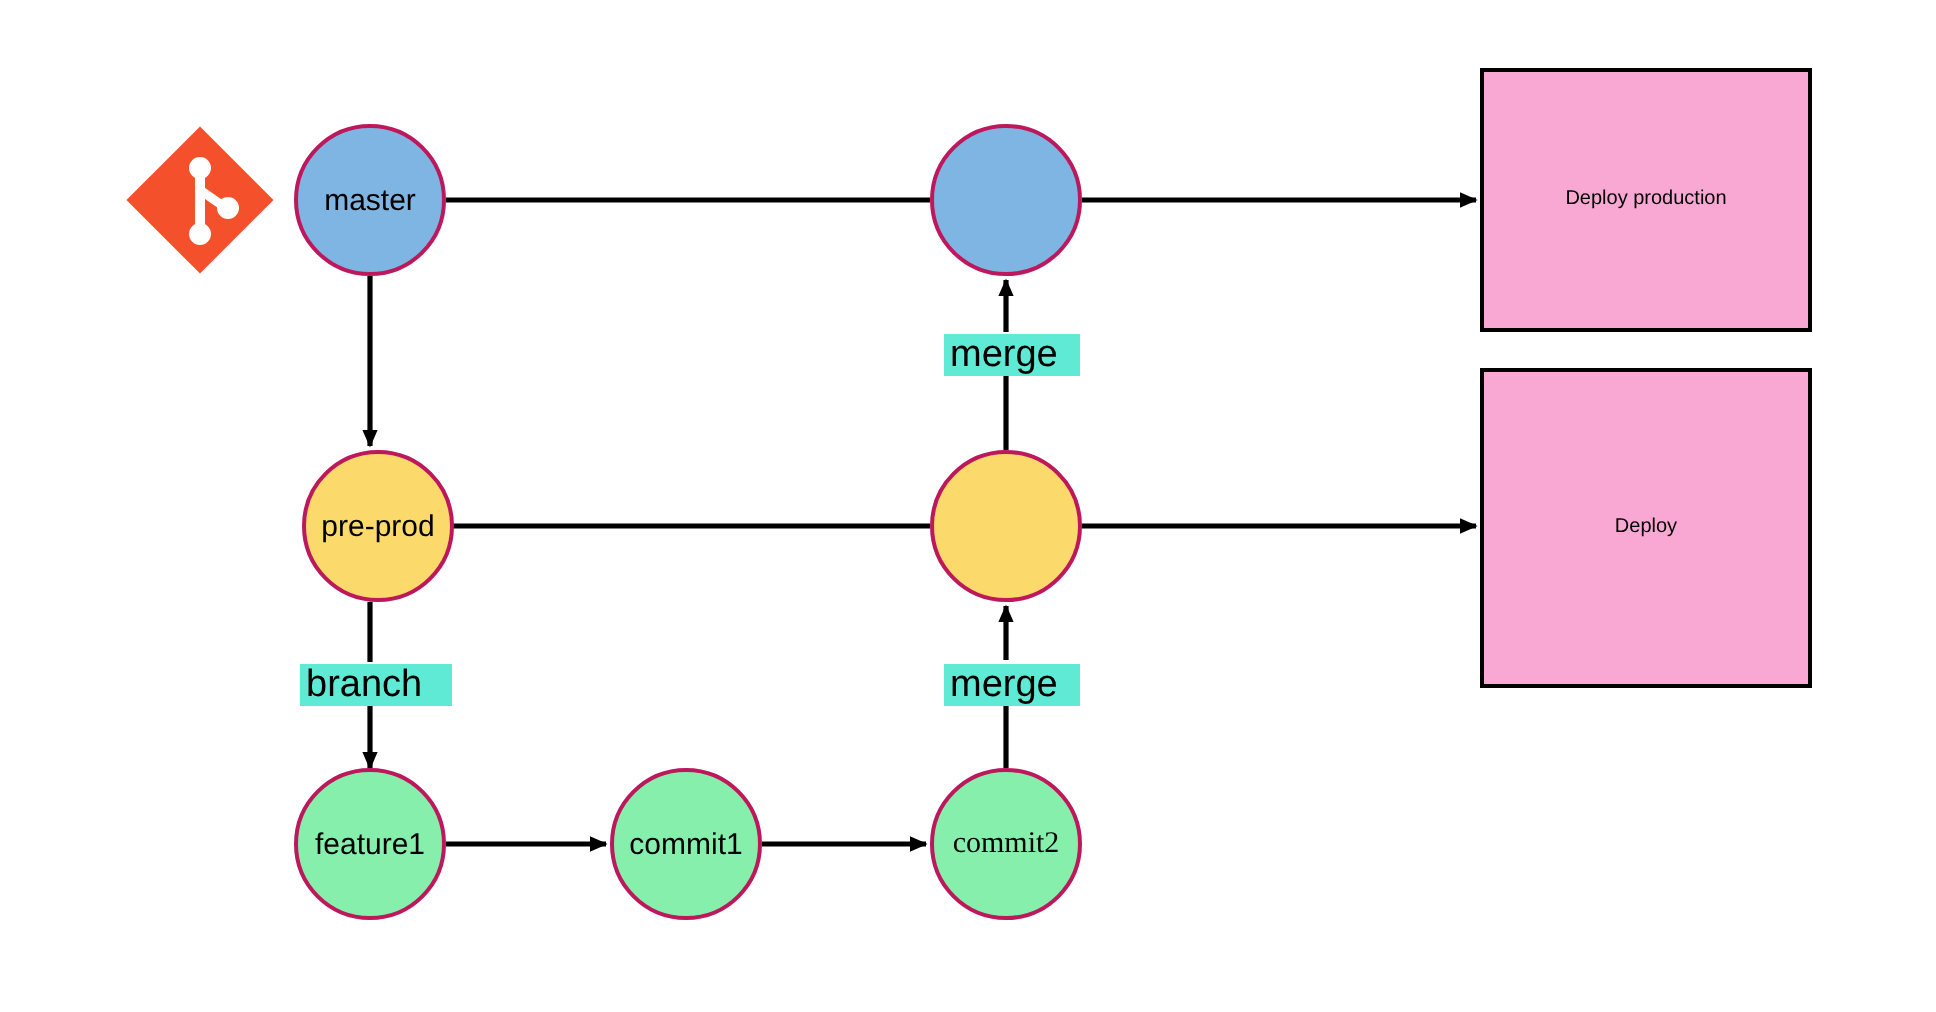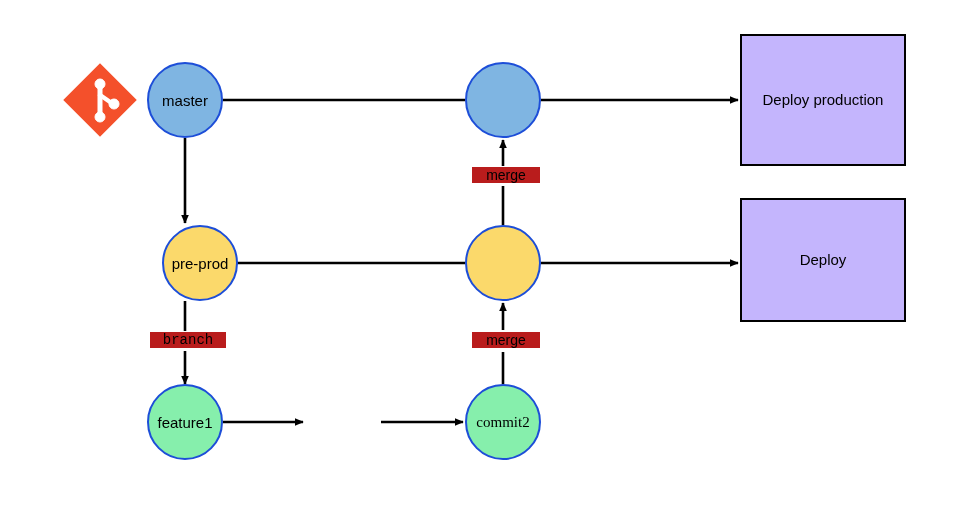--- a/index.html
+++ b/index.html
@@ -21,57 +21,56 @@
   }
   #edges {
     position: absolute;
     left: 0;
     top: 0;
     width: 968px;
     height: 506px;
   }
   .node {
     position: absolute;
-    border: 2px solid #1d4ed8;
+    border: 2px solid #be185d;
     border-radius: 50%;
     box-sizing: border-box;
     display: flex;
     align-items: center;
     justify-content: center;
     font-size: 15px;
     color: #000000;
     line-height: 1;
     white-space: nowrap;
   }
   .node.blue   { background: #7FB5E2; }
   .node.yellow { background: #FBD96B; }
   .node.teal   { background: #86efac; }
 
   .box {
     position: absolute;
     border: 2px solid #000000;
-    background: #c4b5fd;
+    background: #f9a8d4;
     box-sizing: border-box;
     display: flex;
     align-items: center;
     justify-content: center;
     text-align: center;
-    font-size: 15px;
+    font-size: 10px;
     color: #000000;
     line-height: 1.35;
   }
   .edge-label {
     position: absolute;
-    background: #b91c1c;
-    font-size: 14px;
+    background: #5eead4;
+    font-size: 19px;
     color: #000000;
     line-height: 1;
     padding: 1px 3px;
     white-space: nowrap;
-    text-align: center;
   }
   .git-logo {
     position: absolute;
   }
 </style>
 </head>
 <body>
 
 <div id="canvas">
 
@@ -122,52 +121,55 @@
   </svg>
 
   <div class="node blue" style="left:147px; top:62px; width:76px; height:76px;">
     <span>master</span>
   </div>
 
   <div class="node blue" style="left:465px; top:62px; width:76px; height:76px;">
     <span></span>
   </div>
 
-  <div class="node yellow" style="left:162px; top:225px; width:76px; height:76px;">
+  <div class="node yellow" style="left:151px; top:225px; width:76px; height:76px;">
     <span>pre-prod</span>
   </div>
 
   <div class="node yellow" style="left:465px; top:225px; width:76px; height:76px;">
     <span></span>
   </div>
 
   <div class="node teal" style="left:147px; top:384px; width:76px; height:76px;">
     <span>feature1</span>
   </div>
 
+  <div class="node teal" style="left:305px; top:384px; width:76px; height:76px;">
+    <span>commit1</span>
+  </div>
 
   <div class="node teal" style="left:465px; top:384px; width:76px; height:76px;font-family:Liberation Serif, serif;">
     <span>commit2</span>
   </div>
 
   <div class="box" style="left:740px; top:34px; width:166px; height:132px;">
     <span>Deploy production</span>
   </div>
 
-  <div class="box" style="left:740px; top:198px; width:166px; height:124px;">
+  <div class="box" style="left:740px; top:184px; width:166px; height:160px;">
     <div>
       <div>Deploy</div>
     </div>
   </div>
 
   <div class="edge-label" style="left:472px; top:167px; width:62px;">
     <span>merge</span>
   </div>
 
-  <div class="edge-label" style="left:150px; top:332px; width:70px;font-family:Liberation Mono, monospace;">
+  <div class="edge-label" style="left:150px; top:332px; width:70px;">
     <span>branch</span>
   </div>
 
   <div class="edge-label" style="left:472px; top:332px; width:62px;">
     <span>merge</span>
   </div>
 
 </div>
 
 </body></html>

